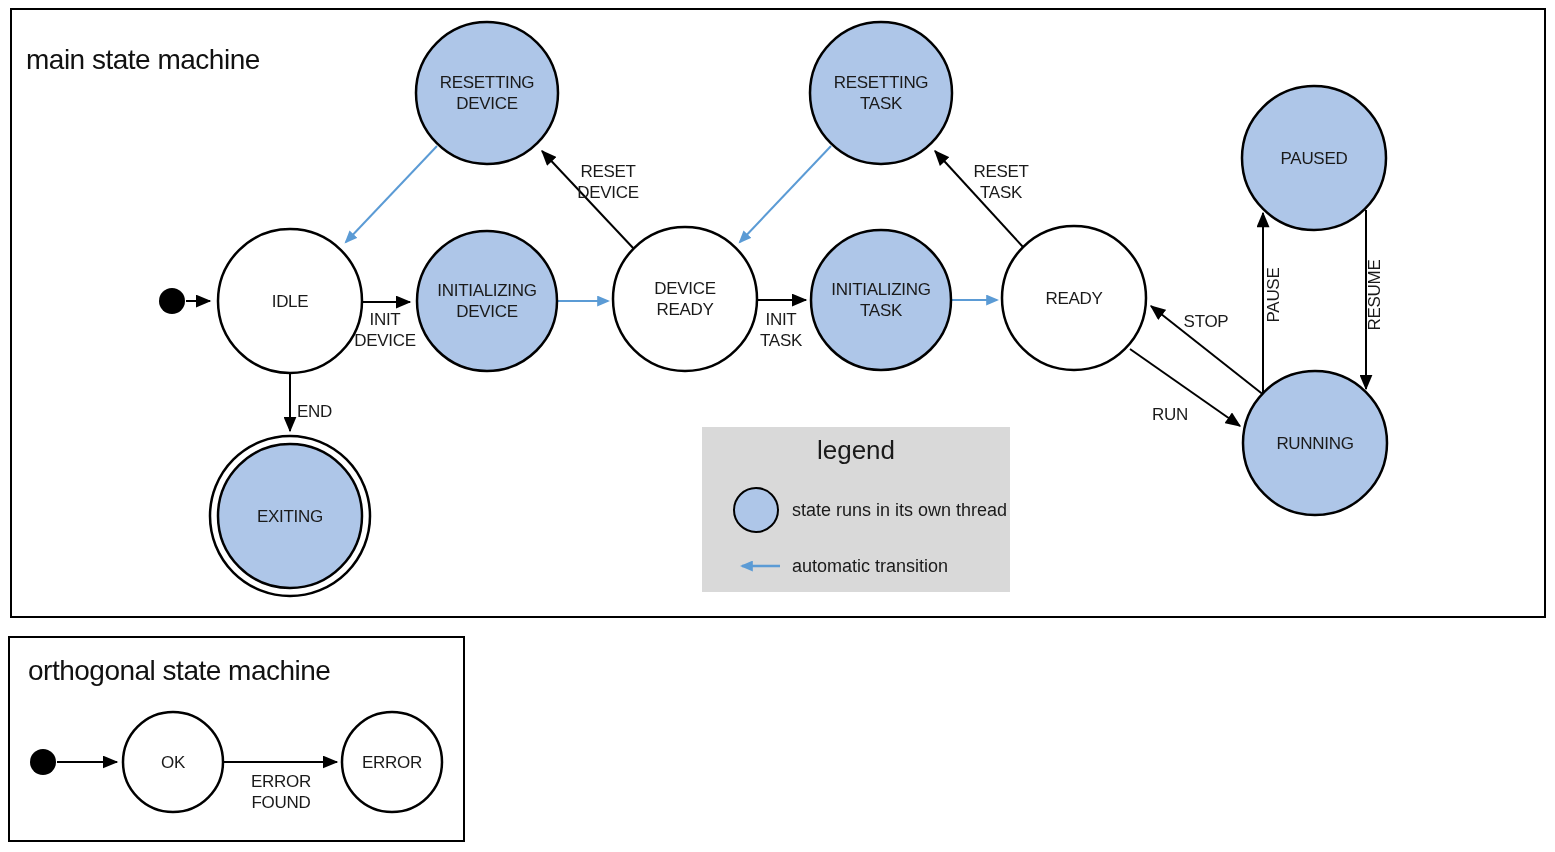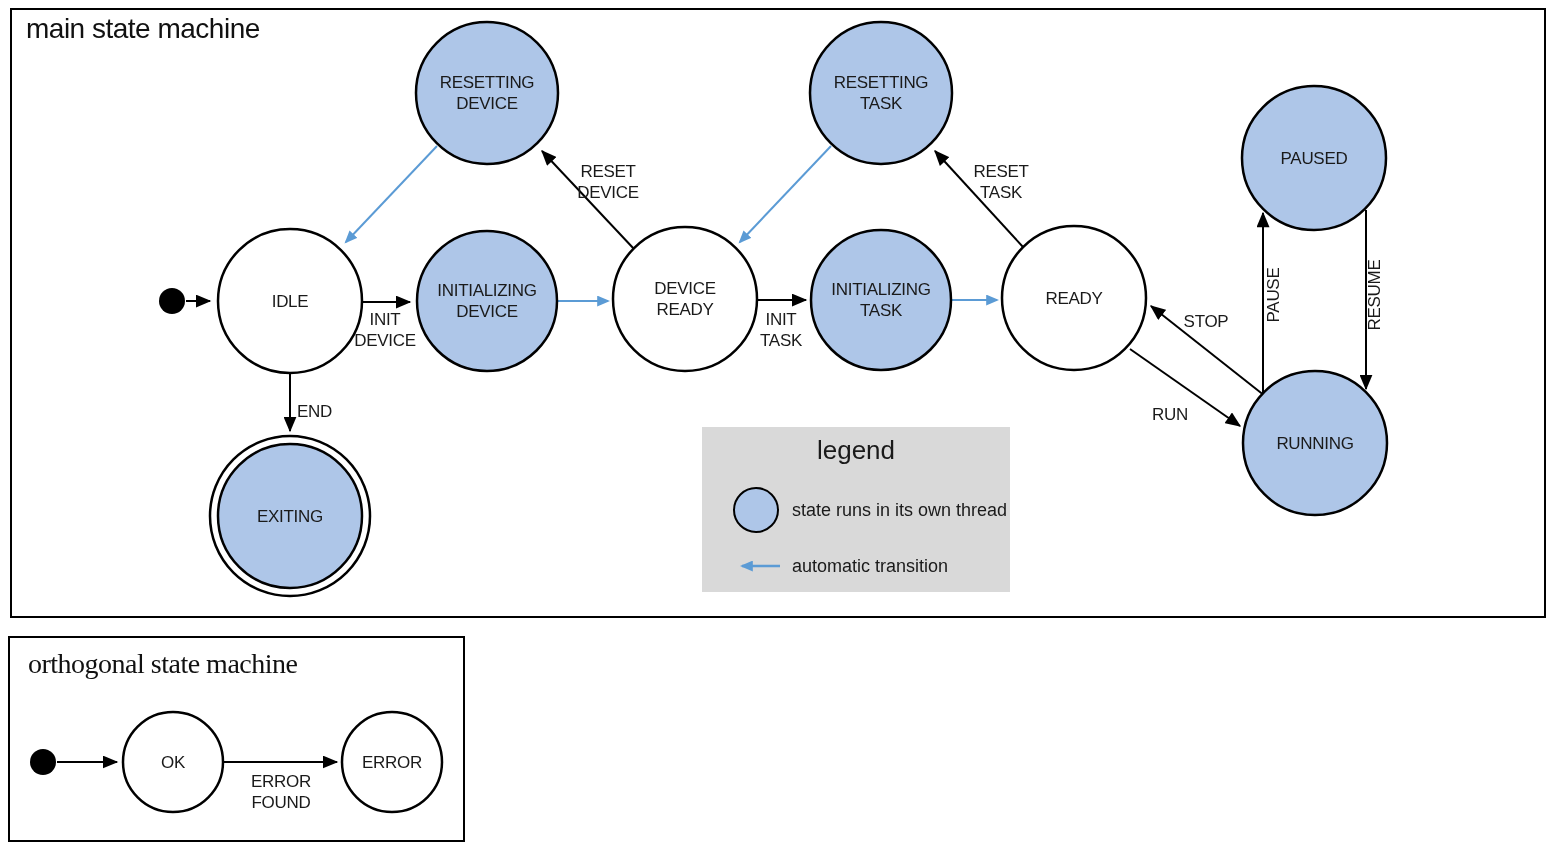--- a/index.html
+++ b/index.html
@@ -1,23 +1,23 @@
 <!DOCTYPE html>
 <html><head>
 <meta charset="utf-8">
 <style>
   html,body{margin:0;padding:0;background:#ffffff;}
   body{font-family:"Liberation Sans",sans-serif;}
   #canvas{position:relative;width:1555px;height:852px;background:#ffffff;overflow:hidden;}
   .panel{position:absolute;border:2px solid #000;background:transparent;box-sizing:border-box;}
   #main-panel{left:10px;top:8px;width:1536px;height:610px;}
   #ortho-panel{left:8px;top:636px;width:457px;height:206px;}
-  .panel-title{position:absolute;color:#111;font-size:28px;letter-spacing:-0.5px;white-space:nowrap;}
+  .panel-title{position:absolute;color:#111;font-size:28px;letter-spacing:-0.5px;white-space:nowrap;margin-top:31px;}
   #main-title{left:26px;top:13px;}
-  #ortho-title{left:28px;top:648px;font-family:Liberation Serif, serif;}
+  #ortho-title{left:28px;top:624px;}
   #diagram-svg{position:absolute;left:0;top:0;}
   svg text{font-family:"Liberation Sans",sans-serif;fill:#1a1a1a;}
 </style>
 </head>
 <body>
 
 <div id="canvas">
   <div id="main-panel" class="panel"></div>
   <div id="ortho-panel" class="panel"></div>
 

